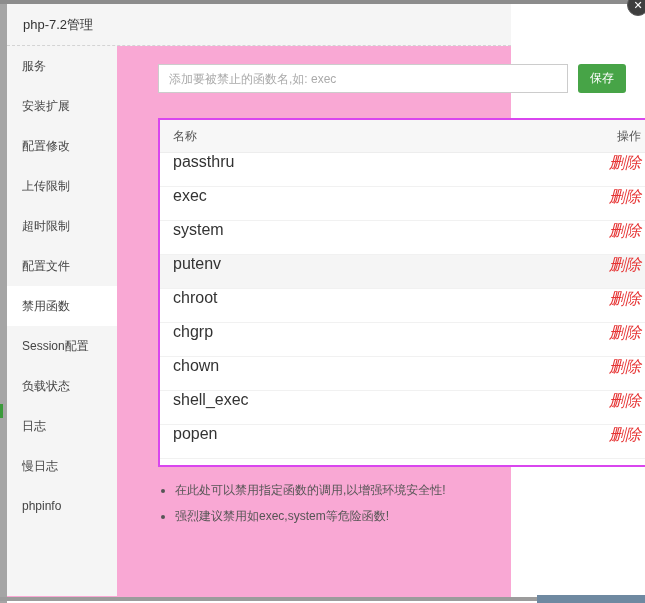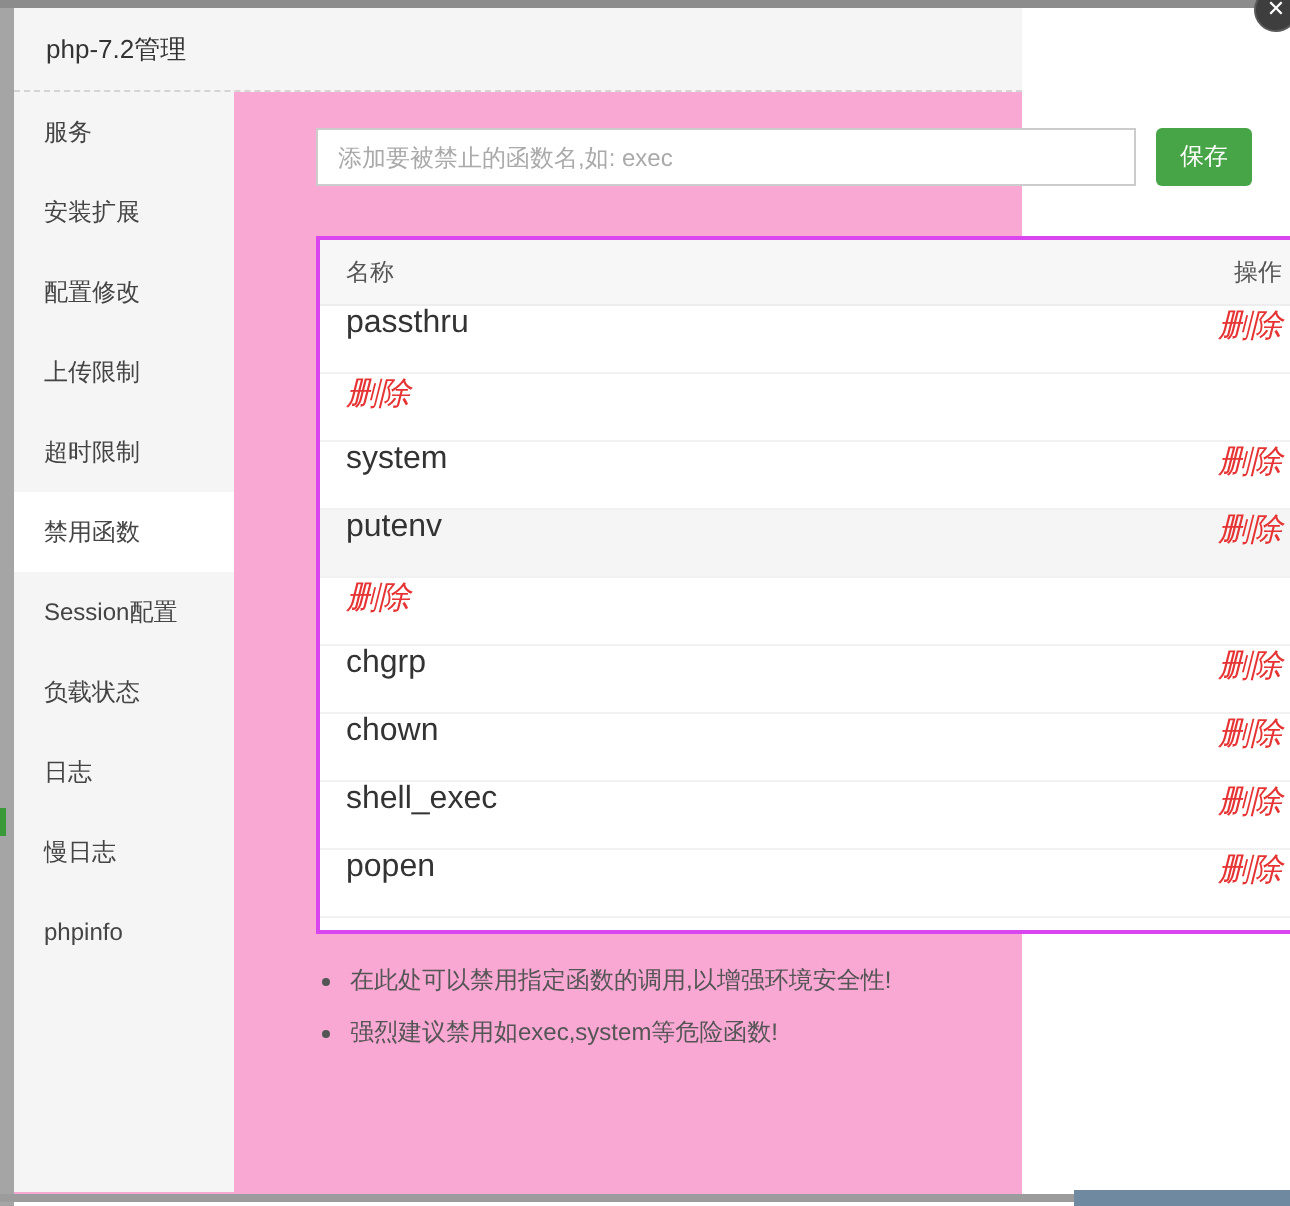--- a/index.html
+++ b/index.html
@@ -110,20 +110,23 @@
         </div>
 
         <div class="side-item">
           <span>上传限制</span>
         </div>
 
         <div class="side-item">
           <span>超时限制</span>
         </div>
 
+        <div class="side-item">
+          <span>配置文件</span>
+        </div>
 
         <div class="side-item active">
           <span>禁用函数</span>
         </div>
 
 
         <div class="side-item">
           <span>Session配置</span>
         </div>
 
@@ -157,34 +160,36 @@
           <span class="th-op">操作</span>
         </div>
         <div class="rows">
 
             <div class="trow">
               <span class="fn-name">passthru</span>
               <a class="del">删除</a>
             </div>
 
             <div class="trow">
+              <span class="fn-name">exec</span>
               <a class="del">删除</a>
             </div>
 
             <div class="trow">
               <span class="fn-name">system</span>
               <a class="del">删除</a>
             </div>
 
             <div class="trow highlight">
               <span class="fn-name">putenv</span>
               <a class="del">删除</a>
             </div>
 
             <div class="trow">
+              <span class="fn-name">chroot</span>
               <a class="del">删除</a>
             </div>
 
             <div class="trow">
               <span class="fn-name">chgrp</span>
               <a class="del">删除</a>
             </div>
 
             <div class="trow">
               <span class="fn-name">chown</span>

